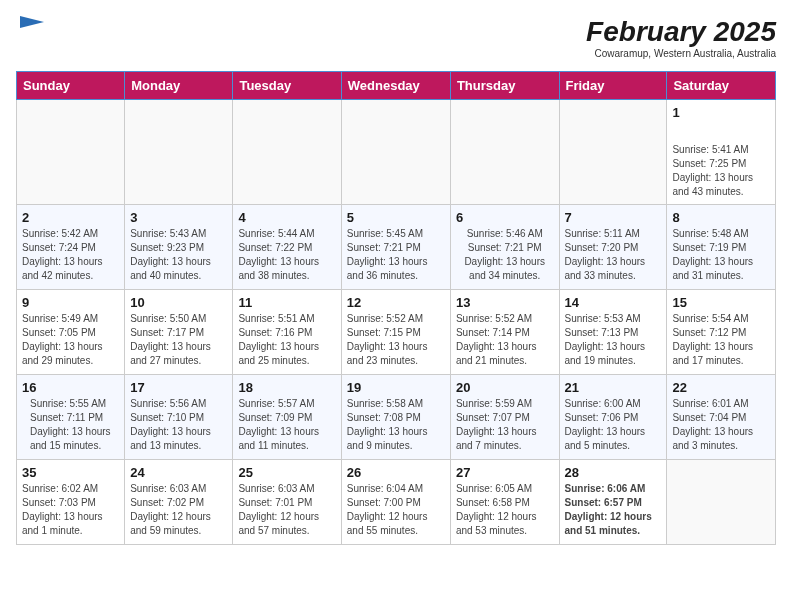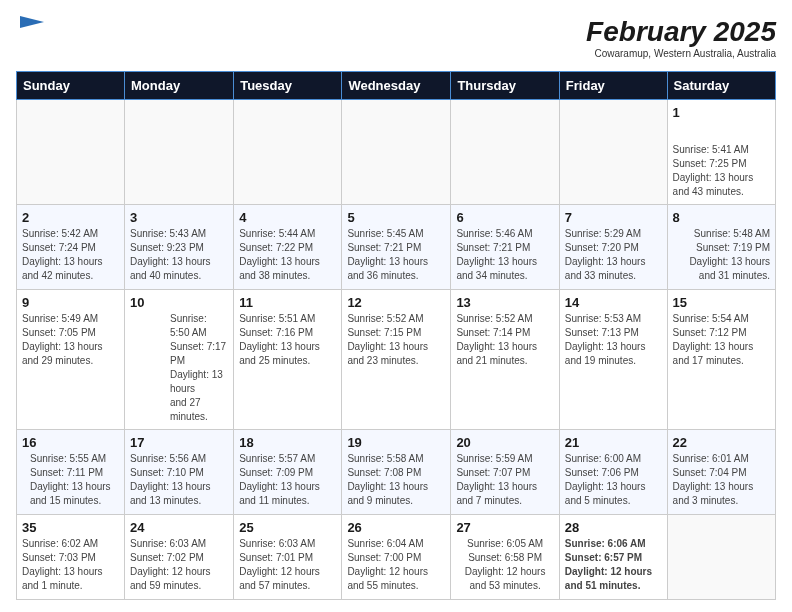--- a/index.html
+++ b/index.html
@@ -34,21 +34,21 @@
       font-size: 10px;
       font-weight: normal;
       color: #333;
     }
     .calendar {
       width: 100%;
       border-collapse: collapse;
       border: 1px solid #ccc;
     }
     .calendar thead tr th {
-      background-color: #0f172a;
+      background-color: #be185d;
       color: #fff;
       font-size: 13px;
       font-weight: bold;
       padding: 6px 6px;
       text-align: left;
       border: 1px solid #4a8dd5;
     }
     .calendar tbody tr td {
       vertical-align: top;
       padding: 5px 5px;
@@ -153,51 +153,51 @@
         </td>
         <td>
           <span class="day-number">5</span>
           <div class="day-info" style="white-space: pre-line;">Sunrise: 5:45 AM
 Sunset: 7:21 PM
 Daylight: 13 hours
 and 36 minutes.</div>
         </td>
         <td>
           <span class="day-number">6</span>
-          <div class="day-info" style="white-space: pre-line;">Sunrise: 5:46 AM
+          <div class="day-info" style="white-space: pre-line; text-align: center;">Sunrise: 5:46 AM
 Sunset: 7:21 PM
 Daylight: 13 hours
 and 34 minutes.</div>
         </td>
         <td>
           <span class="day-number">7</span>
-          <div class="day-info" style="white-space: pre-line;">Sunrise: 5:29 AM
+          <div class="day-info" style="white-space: pre-line;">Sunrise: 5:11 AM
 Sunset: 7:20 PM
 Daylight: 13 hours
 and 33 minutes.</div>
         </td>
         <td>
           <span class="day-number">8</span>
-          <div class="day-info" style="white-space: pre-line; text-align: right;">Sunrise: 5:48 AM
+          <div class="day-info" style="white-space: pre-line;">Sunrise: 5:48 AM
 Sunset: 7:19 PM
 Daylight: 13 hours
 and 31 minutes.</div>
         </td>
       </tr>
       <tr>
         <td>
           <span class="day-number">9</span>
           <div class="day-info" style="white-space: pre-line;">Sunrise: 5:49 AM
 Sunset: 7:05 PM
 Daylight: 13 hours
 and 29 minutes.</div>
         </td>
         <td>
           <span class="day-number">10</span>
-          <div class="day-info" style="white-space: pre-line; margin-left: 40px;">Sunrise: 5:50 AM
+          <div class="day-info" style="white-space: pre-line;">Sunrise: 5:50 AM
 Sunset: 7:17 PM
 Daylight: 13 hours
 and 27 minutes.</div>
         </td>
         <td>
           <span class="day-number">11</span>
           <div class="day-info" style="white-space: pre-line;">Sunrise: 5:51 AM
 Sunset: 7:16 PM
 Daylight: 13 hours
 and 25 minutes.</div>
@@ -306,21 +306,21 @@
         </td>
         <td>
           <span class="day-number">26</span>
           <div class="day-info" style="white-space: pre-line;">Sunrise: 6:04 AM
 Sunset: 7:00 PM
 Daylight: 12 hours
 and 55 minutes.</div>
         </td>
         <td>
           <span class="day-number">27</span>
-          <div class="day-info" style="white-space: pre-line; text-align: center;">Sunrise: 6:05 AM
+          <div class="day-info" style="white-space: pre-line;">Sunrise: 6:05 AM
 Sunset: 6:58 PM
 Daylight: 12 hours
 and 53 minutes.</div>
         </td>
         <td>
           <span class="day-number">28</span>
           <div class="day-info" style="white-space: pre-line; font-weight: bold;">Sunrise: 6:06 AM
 Sunset: 6:57 PM
 Daylight: 12 hours
 and 51 minutes.</div>

